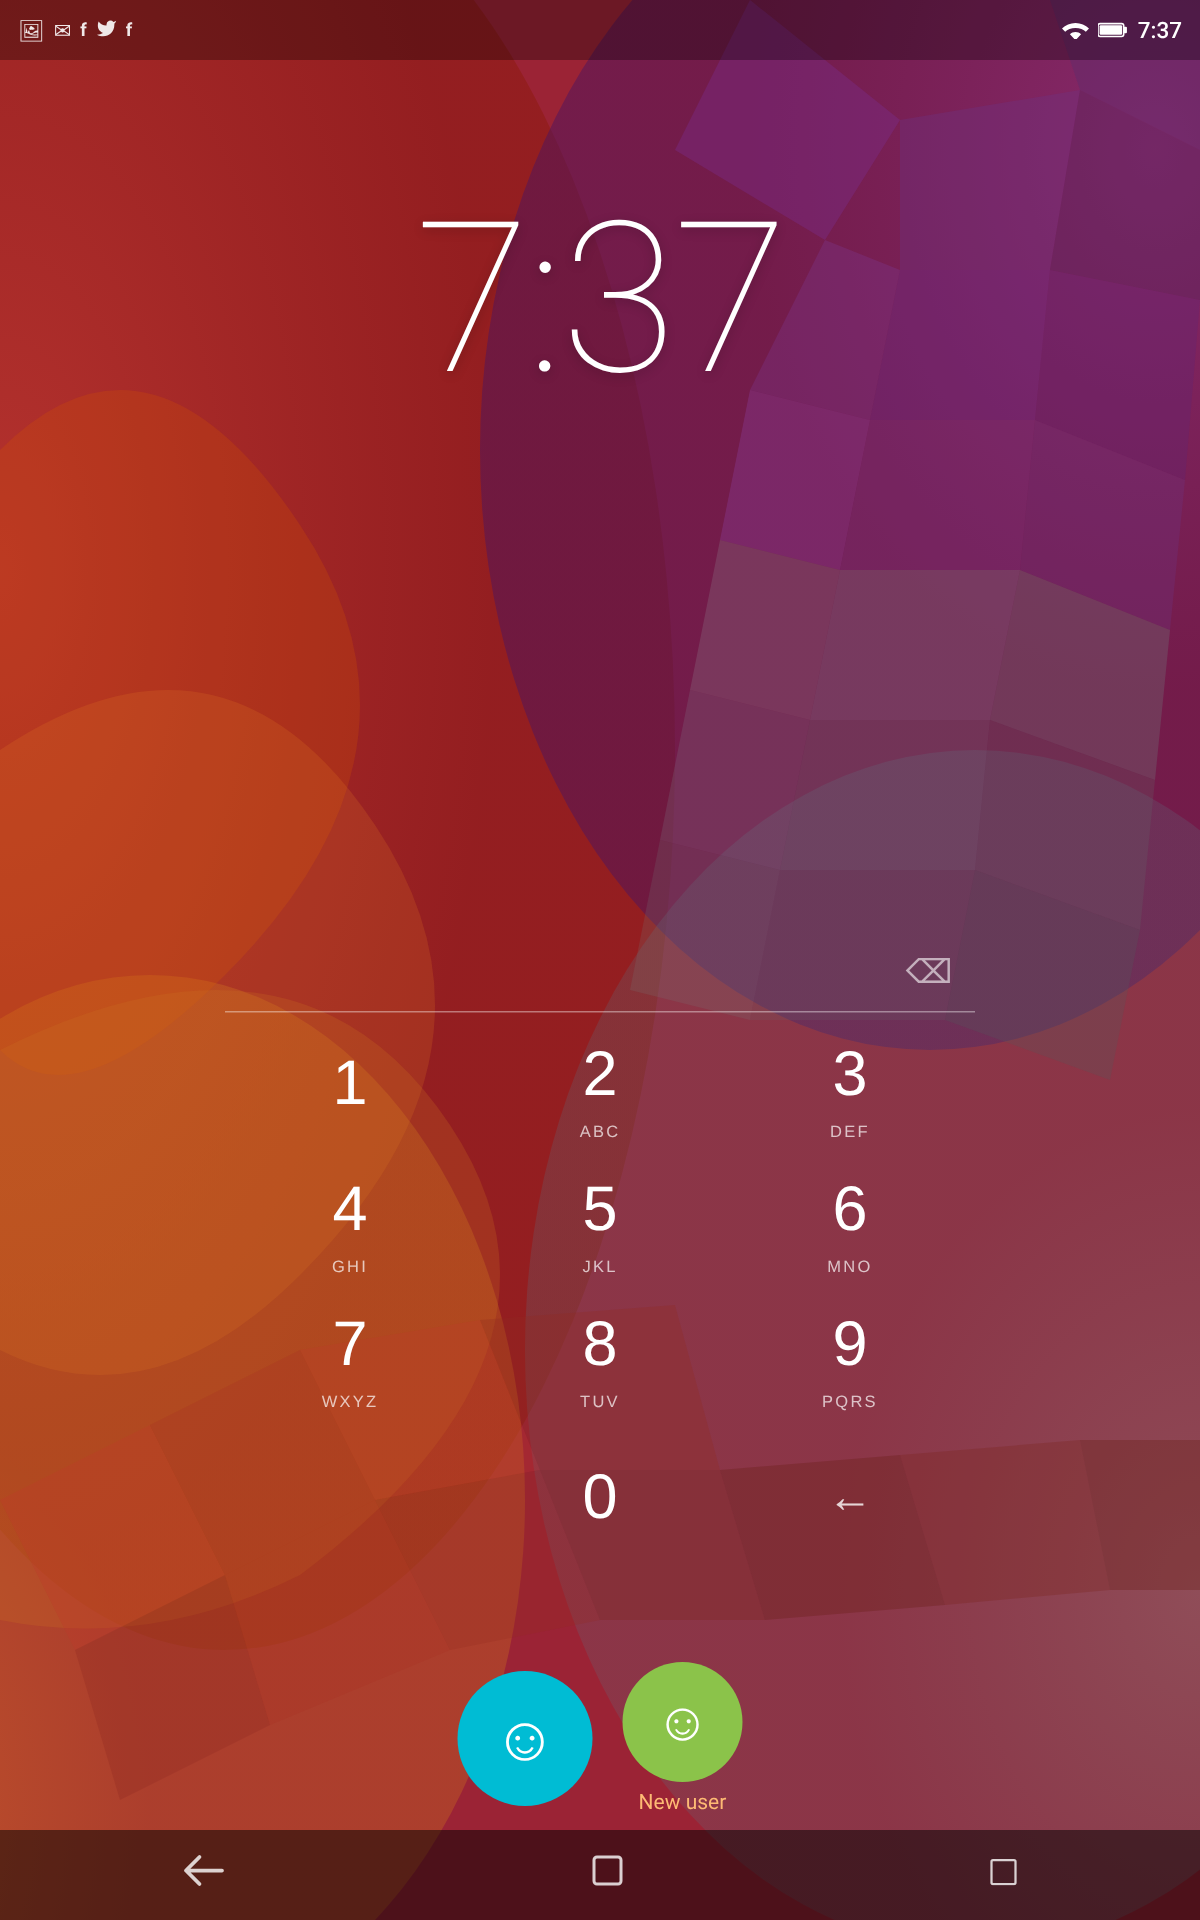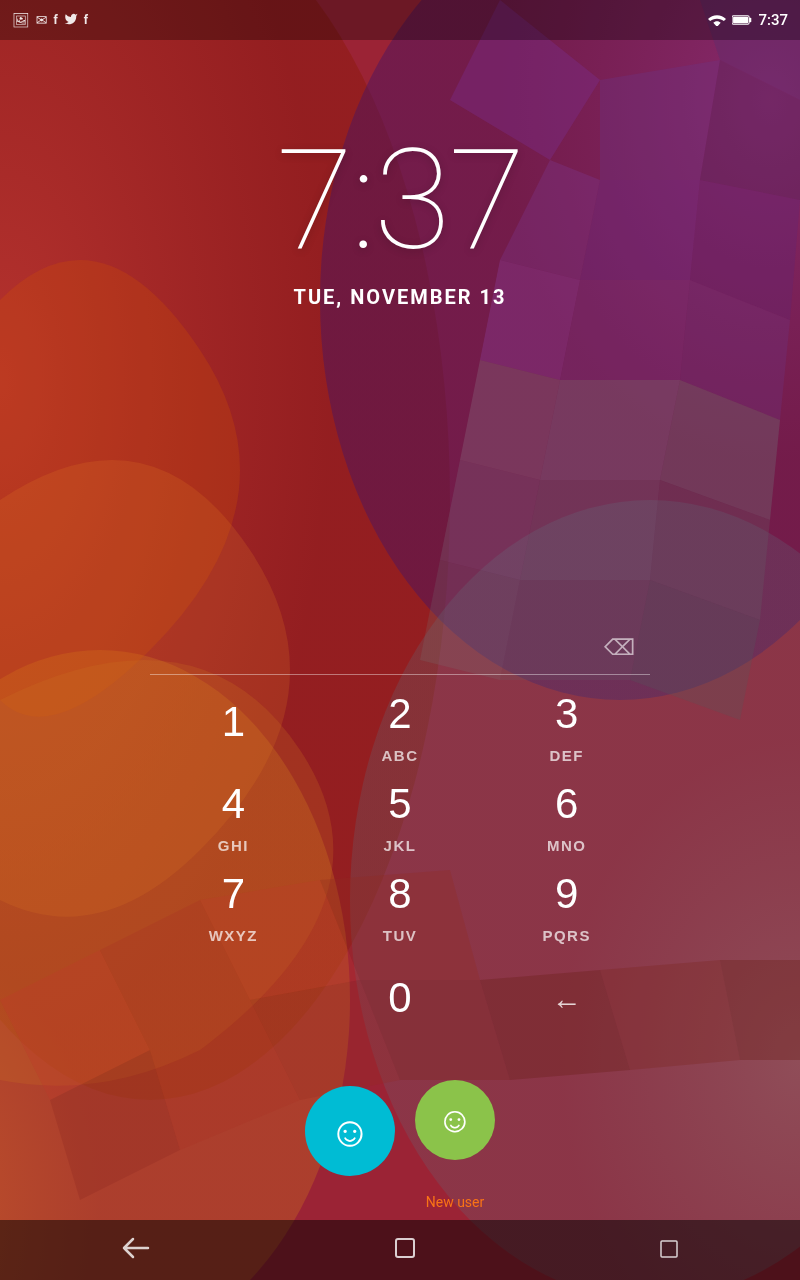--- a/index.html
+++ b/index.html
@@ -149,22 +149,22 @@
       transition: background 0.1s;
     }
 
     .key-num {
       font-size: 42px;
       font-weight: 300;
       line-height: 1;
     }
 
     .key-letters {
-      font-size: 15px;
-      font-weight: 700;
+      font-size: 11px;
+      font-weight: 400;
       color: rgba(255,255,255,0.7);
       letter-spacing: 1.5px;
       margin-top: 12px;
     }
 
     
     #keypad-bottom {
       display: grid;
       grid-template-columns: repeat(3, 1fr);
       gap: 0;
@@ -219,24 +219,23 @@
       background: #00bcd4;
       width: 90px;
       height: 90px;
     }
 
     .avatar-circle.secondary {
       background: #8bc34a;
     }
 
     .avatar-label {
-      color: #f97316;
+      color: #fdba74;
       font-size: 14px;
       font-weight: 400;
-      margin-top: 28px;
     }
 
     
     #nav-bar {
       position: absolute;
       bottom: 0;
       left: 0;
       width: 800px;
       height: 60px;
       background: rgba(0,0,0,0.5);
@@ -362,21 +361,20 @@
         <rect x="24" y="4" width="3" height="6" rx="1" fill="white"></rect>
         <rect x="1.5" y="2.5" width="21" height="9" rx="1" fill="white"></rect>
       </svg>
     </span>
     <span id="status-time">7:37</span>
   </div>
 </div>
 
 <div id="clock-area">
   <div id="clock-display">7:37</div>
-  <div id="date-display">TUE, NOVEMBER 13</div>
 </div>
 
 <div id="pin-area">
   <div id="pin-input-row">
     <span id="backspace-btn" style="color:rgba(255,255,255,0.6);font-size:22px;">
       
       ⌫
     </span>
   </div>
   <div id="pin-divider"></div>

